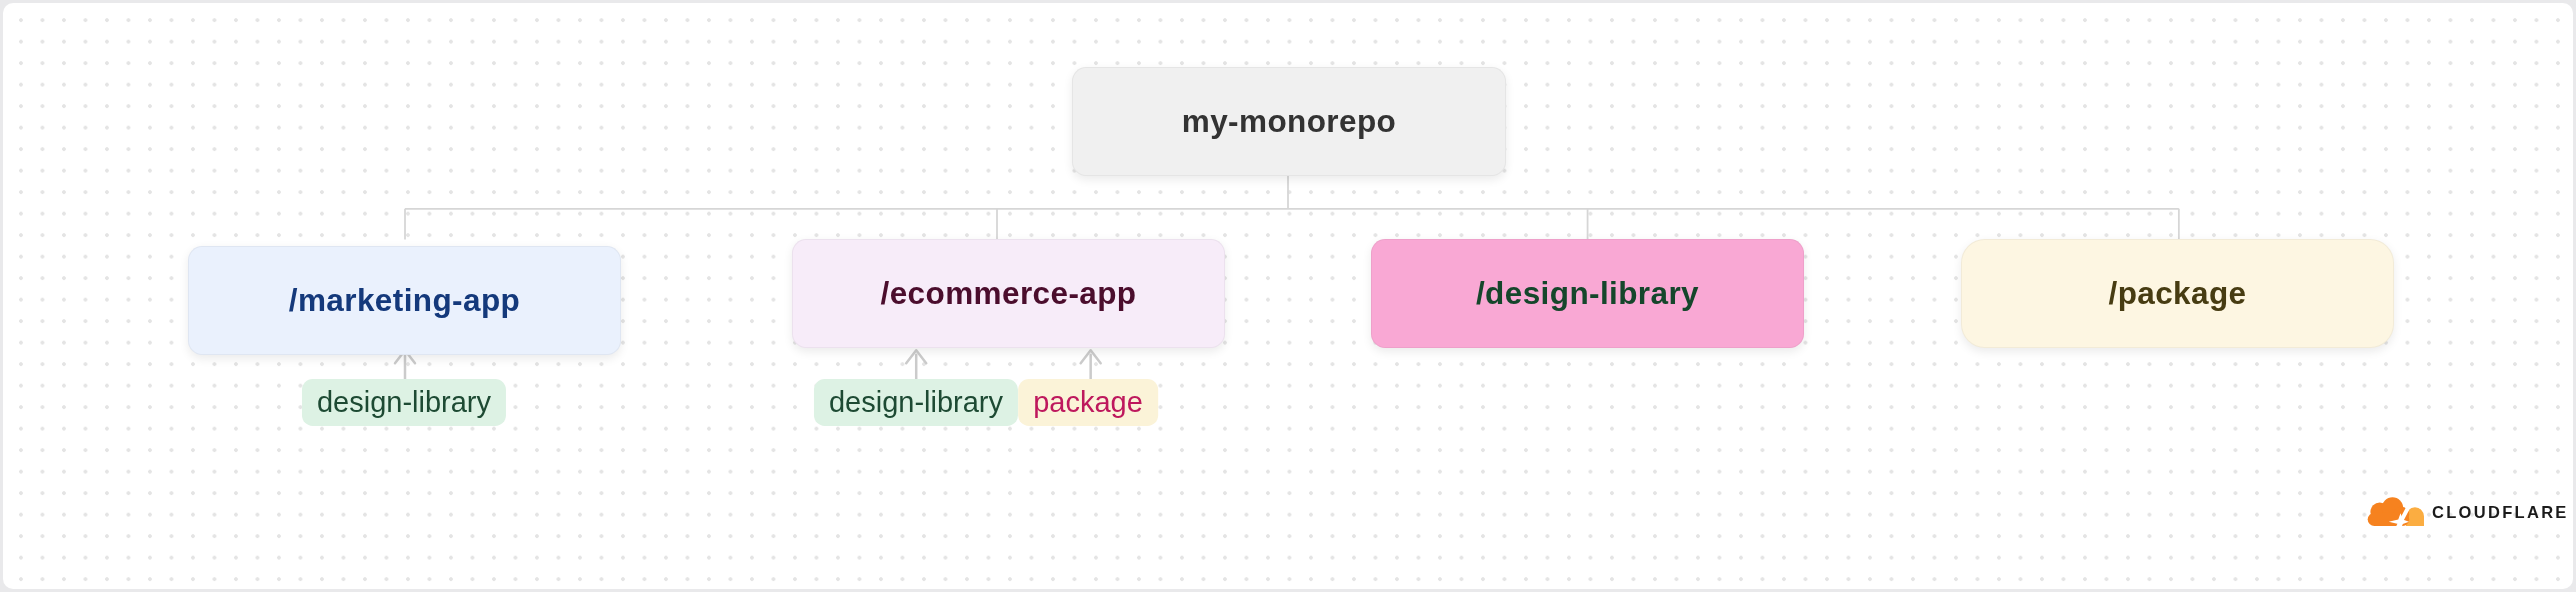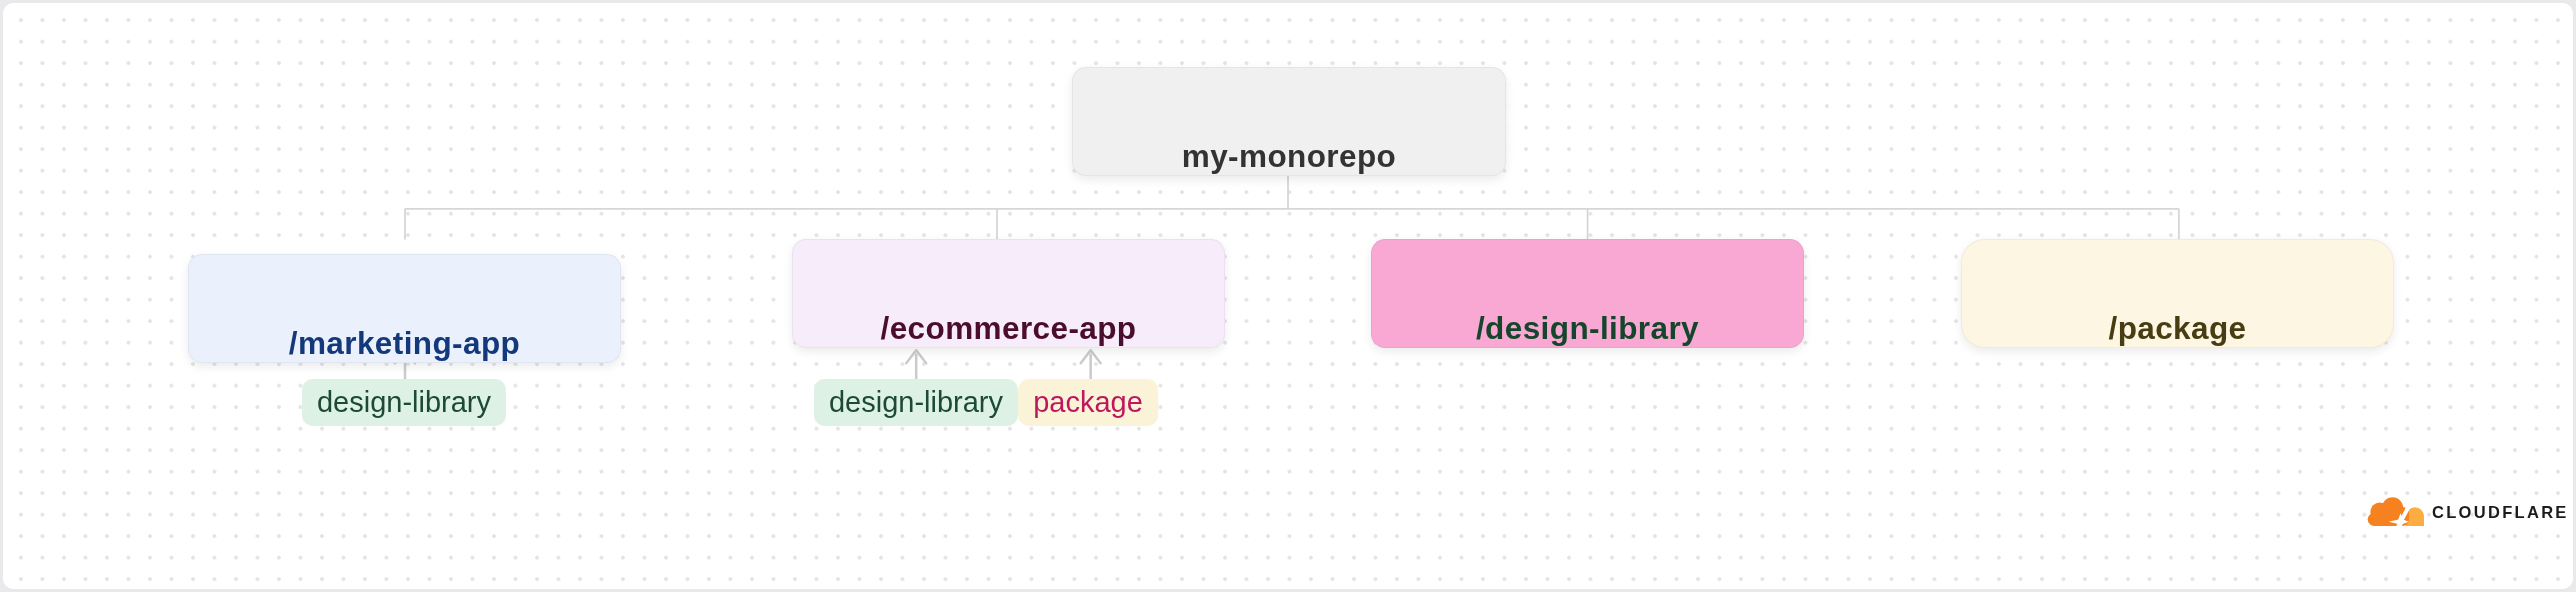--- a/index.html
+++ b/index.html
@@ -26,34 +26,34 @@
   svg.connectors {
     position: absolute;
     left: 0; top: 0;
     width: 2576px;
     height: 592px;
     pointer-events: none;
   }
   .node {
     position: absolute;
     display: flex;
-    align-items: flex-end;
+    align-items: center;
     justify-content: center;
     width: 433px;
     height: 109px;
     border-radius: 14.3px;
     font-size: 31.5px;
     font-weight: bold;
     letter-spacing: 0.4px;
     border: 0.7px solid rgba(0,0,0,0.045);
     box-shadow: 0 3.6px 10px rgba(0,0,0,0.08);
     box-sizing: border-box;
   }
   .node-root       { left: 1072px; top: 67px; width: 434px; background: #f0f0f0; color: #333333; }
-  .node-marketing  { left: 188px;  top: 254px; background: #eaf1fd; color: #14397b; }
+  .node-marketing  { left: 188px;  top: 246px; background: #eaf1fd; color: #14397b; }
   .node-ecommerce  { left: 780px; top: 239px; background: #f7ecf9; color: #4b0d2d; margin-left: 12px; }
   .node-designlib  { left: 1371px; top: 239px; background: #f9a8d4; color: #15462b; }
   .node-package    { left: 1961px; top: 239px; background: #fdf6e2; color: #473c12; border-radius: 24px; }
   .tag {
     position: absolute;
     top: 379px;
     height: 47px;
     line-height: 47px;
     padding: 0 15px;
     border-radius: 10.7px;

